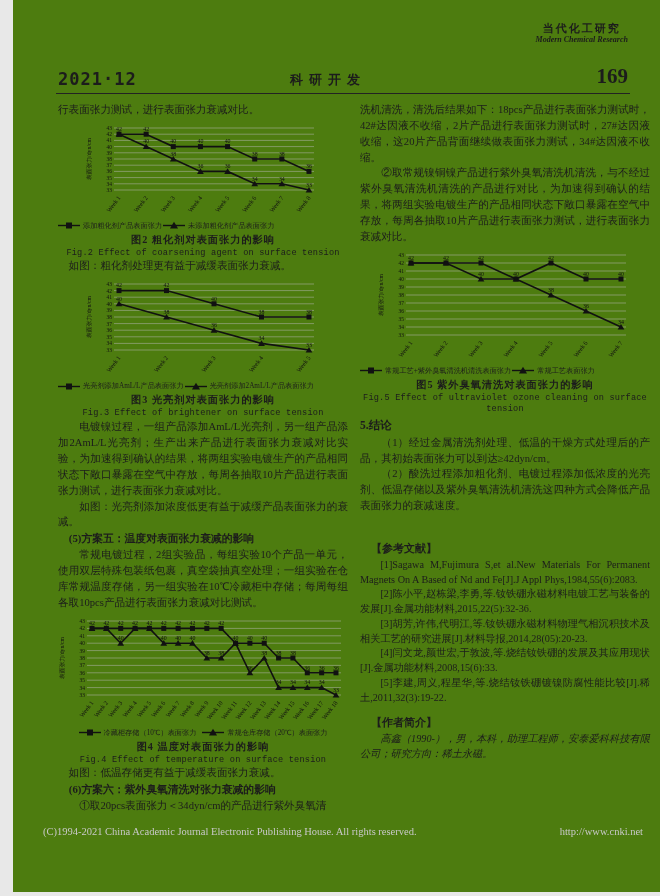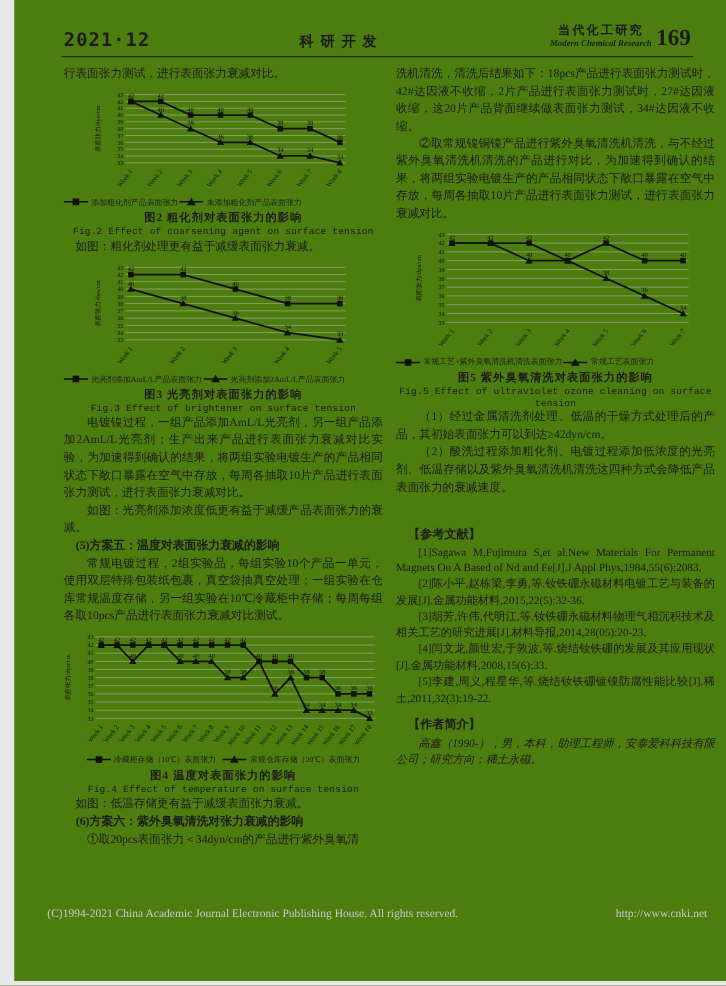--- a/index.html
+++ b/index.html
@@ -3,21 +3,21 @@
 <meta charset="utf-8">
 <style>
   html,body{margin:0;padding:0;background:#e8e8e8;}
   .page{width:660px;height:892px;background:#4d7c0f;position:relative;overflow:hidden;
         font-family:"Liberation Serif", serif;color:#1c1c1c;margin-left:13px;}
   
   .hdr{display:flex;align-items:flex-end;justify-content:space-between;
        padding:22px 45px 4px 45px;}
   .hdr-issue{font-size:17px;font-weight:bold;letter-spacing:1px;font-family:"DejaVu Sans Mono", monospace;}
   .hdr-section{font-size:13px;font-weight:bold;letter-spacing:6px;transform:translateX(-8px);}
-  .hdr-right{display:flex;align-items:flex-start;gap:4px;}
+  .hdr-right{display:flex;align-items:flex-end;gap:20px;flex-direction:column;}
   .jnames{text-align:center;line-height:1.15;}
   .jcn{font-size:11px;font-weight:bold;letter-spacing:2px;}
   .jen{font-size:8px;font-style:italic;font-weight:bold;}
   .pageno{font-size:21px;font-weight:bold;font-family:"Liberation Serif", serif;}
   .rule{border-bottom:1.6px solid #222;margin:0 43px 6px 43px;}
   
   .cols{display:flex;gap:12px;padding:2px 33px 0 45px;}
   .col{width:290px;flex:0 0 290px;}
   p{margin:0;font-size:10.6px;line-height:1.5;text-align:justify;text-indent:2em;}
   p.cont{text-indent:0;}
@@ -456,20 +456,21 @@
                 <line x1="0" y1="4.5" x2="22" y2="4.5" stroke="#111" stroke-width="1.4"></line>
                 <path d="M11,0.75 L15.05,7.5 L6.949999999999999,7.5 Z" fill="#111"></path>
               </svg>
               <span>常规工艺表面张力</span>
             </div>
           </div>
         <div class="cap-cn">图5 紫外臭氧清洗对表面张力的影响</div>
         <div class="cap-en">Fig.5 Effect of ultraviolet ozone cleaning on surface tension</div>
       </figure>
 
+      <p class="h-sec">5.结论</p>
       <p>（1）经过金属清洗剂处理、低温的干燥方式处理后的产品，其初始表面张力可以到达≥42dyn/cm。</p>
       <p>（2）酸洗过程添加粗化剂、电镀过程添加低浓度的光亮剂、低温存储以及紫外臭氧清洗机清洗这四种方式会降低产品表面张力的衰减速度。</p>
 
       <p class="h-bracket refs-gap">【参考文献】</p>
       <p class="ref">[1]Sagawa M,Fujimura S,et al.New Materials For Permanent Magnets On A Based of Nd and Fe[J].J Appl Phys,1984,55(6):2083.</p>
       <p class="ref">[2]陈小平,赵栋梁,李勇,等.钕铁硼永磁材料电镀工艺与装备的发展[J].金属功能材料,2015,22(5):32-36.</p>
       <p class="ref">[3]胡芳,许伟,代明江,等.钕铁硼永磁材料物理气相沉积技术及相关工艺的研究进展[J].材料导报,2014,28(05):20-23.</p>
       <p class="ref">[4]闫文龙,颜世宏,于敦波,等.烧结钕铁硼的发展及其应用现状[J].金属功能材料,2008,15(6):33.</p>
       <p class="ref">[5]李建,周义,程星华,等.烧结钕铁硼镀镍防腐性能比较[J].稀土,2011,32(3):19-22.</p>
 

